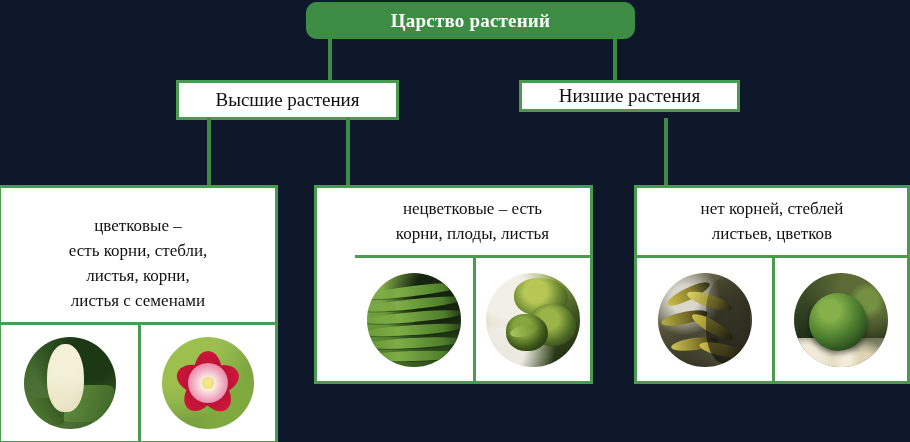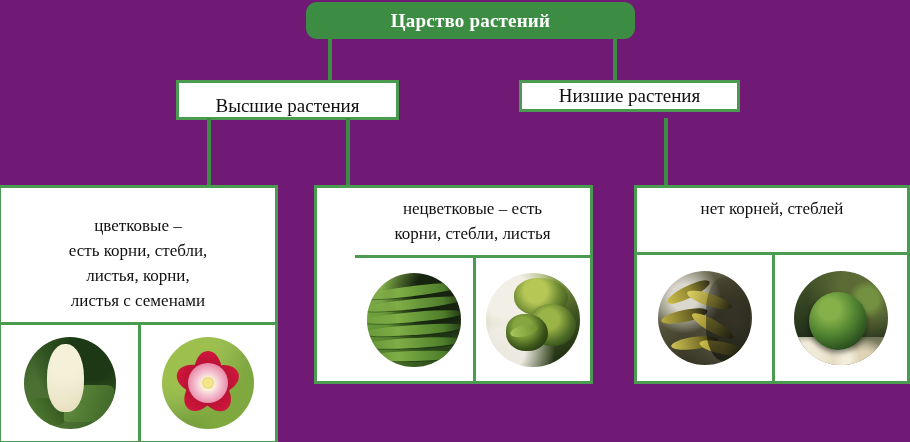--- a/index.html
+++ b/index.html
@@ -13,21 +13,21 @@
     position: relative;
     overflow: hidden;
     font-family: "Liberation Serif", "DejaVu Serif", serif;
   }
 
   .stage {
     position: absolute;
     left: 0; top: 0;
     width: 910px;
     height: 442px;
-    background: #701a75;
+    background: #0f172a;
   }
 
   
   .conn {
     position: absolute;
     background: #3c8c43;
     width: 4px;
   }
 
   
@@ -55,21 +55,21 @@
     background: #ffffff;
     border: 3px solid #4a9a4f;
     display: flex;
     align-items: center;
     justify-content: center;
     color: #101010;
     font-size: 19px;
     white-space: nowrap;
     box-sizing: border-box;
   }
-  #lvl2-high { left: 176px; top: 80px; width: 223px; height: 40px; align-items: flex-end; }
+  #lvl2-high { left: 176px; top: 80px; width: 223px; height: 40px; }
   #lvl2-low  { left: 519px; top: 80px; width: 221px; height: 32px; }
 
   
   .group {
     position: absolute;
     box-sizing: border-box;
     border: 3px solid #4a9a4f;
     background: #ffffff;
     display: flex;
     flex-direction: column;
@@ -339,21 +339,21 @@
           <span class="inner"></span>
           <span class="core"></span>
         </div>
       </div>
     </div>
   </div>
 
   <div class="group" id="group-nonflowering">
     <div class="group-caption">
       <span class="caption-line">нецветковые – есть</span>
-      <span class="caption-line">корни, стебли, листья</span>
+      <span class="caption-line">корни, плоды, листья</span>
     </div>
     <div class="photo-strip">
       <div class="photo-cell">
         <div class="thumb ph-fern">
           <span class="frond f1"></span>
           <span class="frond f2"></span>
           <span class="frond f3"></span>
           <span class="frond f4"></span>
           <span class="frond f5"></span>
           <span class="frond f6"></span>
@@ -366,20 +366,21 @@
           <span class="tuft t3"></span>
           <span class="stalk"></span>
         </div>
       </div>
     </div>
   </div>
 
   <div class="group" id="group-lower">
     <div class="group-caption">
       <span class="caption-line">нет корней, стеблей</span>
+      <span class="caption-line">листьев, цветков</span>
     </div>
     <div class="photo-strip">
       <div class="photo-cell">
         <div class="thumb ph-kelp">
           <span class="blade b1"></span>
           <span class="blade b2"></span>
           <span class="blade b3"></span>
           <span class="blade b4"></span>
           <span class="blade b5"></span>
           <span class="blade b6"></span>

